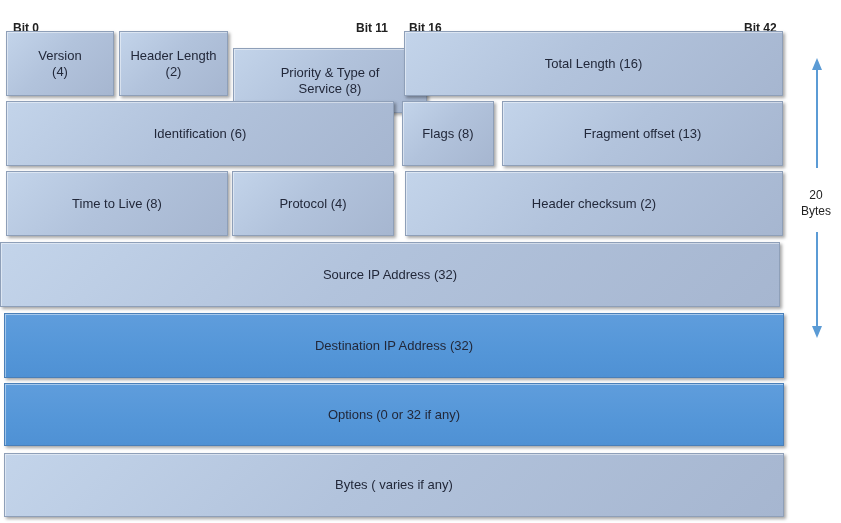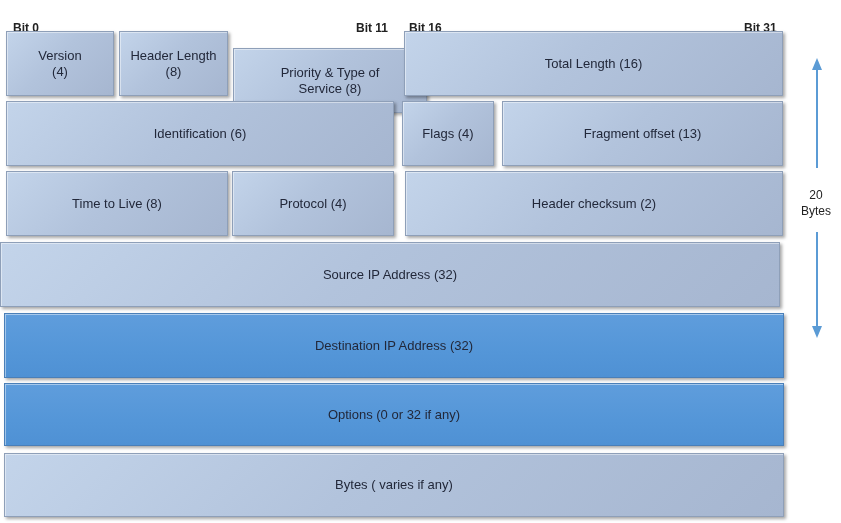--- a/index.html
+++ b/index.html
@@ -36,32 +36,32 @@
 
 <svg class="watermark" viewBox="0 0 700 330">
   <ellipse cx="330" cy="170" rx="320" ry="165" fill="none" stroke="#ffffff" stroke-width="14"></ellipse>
   <ellipse cx="330" cy="170" rx="280" ry="135" fill="none" stroke="#ffffff" stroke-width="4"></ellipse>
   <rect x="300" y="100" width="360" height="140" fill="none" stroke="#ffffff" stroke-width="3"></rect>
 </svg>
 
 <div class="bitlabel" style="left:13px">Bit 0</div>
 <div class="bitlabel" style="left:356px">Bit 11</div>
 <div class="bitlabel" style="left:409px">Bit 16</div>
-<div class="bitlabel" style="left:744px">Bit 31</div>
+<div class="bitlabel" style="left:744px">Bit 42</div>
 
 <div class="cell" style="left:6px;top:31px;width:108px;height:65px;white-space:pre-line">Version
 (4)</div>
 <div class="cell" style="left:119px;top:31px;width:109px;height:65px;white-space:pre-line">Header Length
-(8)</div>
+(2)</div>
 <div class="cell" style="left:233px;top:48px;width:194px;height:65px;white-space:pre-line">Priority &amp; Type of
 Service (8)</div>
 <div class="cell" style="left:404px;top:31px;width:379px;height:65px">Total Length (16)</div>
 
 <div class="cell" style="left:6px;top:101px;width:388px;height:65px">Identification (6)</div>
-<div class="cell" style="left:402px;top:101px;width:92px;height:65px">Flags (4)</div>
+<div class="cell" style="left:402px;top:101px;width:92px;height:65px">Flags (8)</div>
 <div class="cell" style="left:502px;top:101px;width:281px;height:65px">Fragment offset (13)</div>
 
 <div class="cell" style="left:6px;top:171px;width:222px;height:65px">Time to Live (8)</div>
 <div class="cell" style="left:232px;top:171px;width:162px;height:65px">Protocol (4)</div>
 <div class="cell" style="left:405px;top:171px;width:378px;height:65px">Header checksum (2)</div>
 
 <div class="cell" style="left:0;top:242px;width:780px;height:65px">Source IP Address (32)</div>
 
 <div class="cell hl" style="left:4px;top:313px;width:780px;height:65px">Destination IP Address (32)</div>
 

